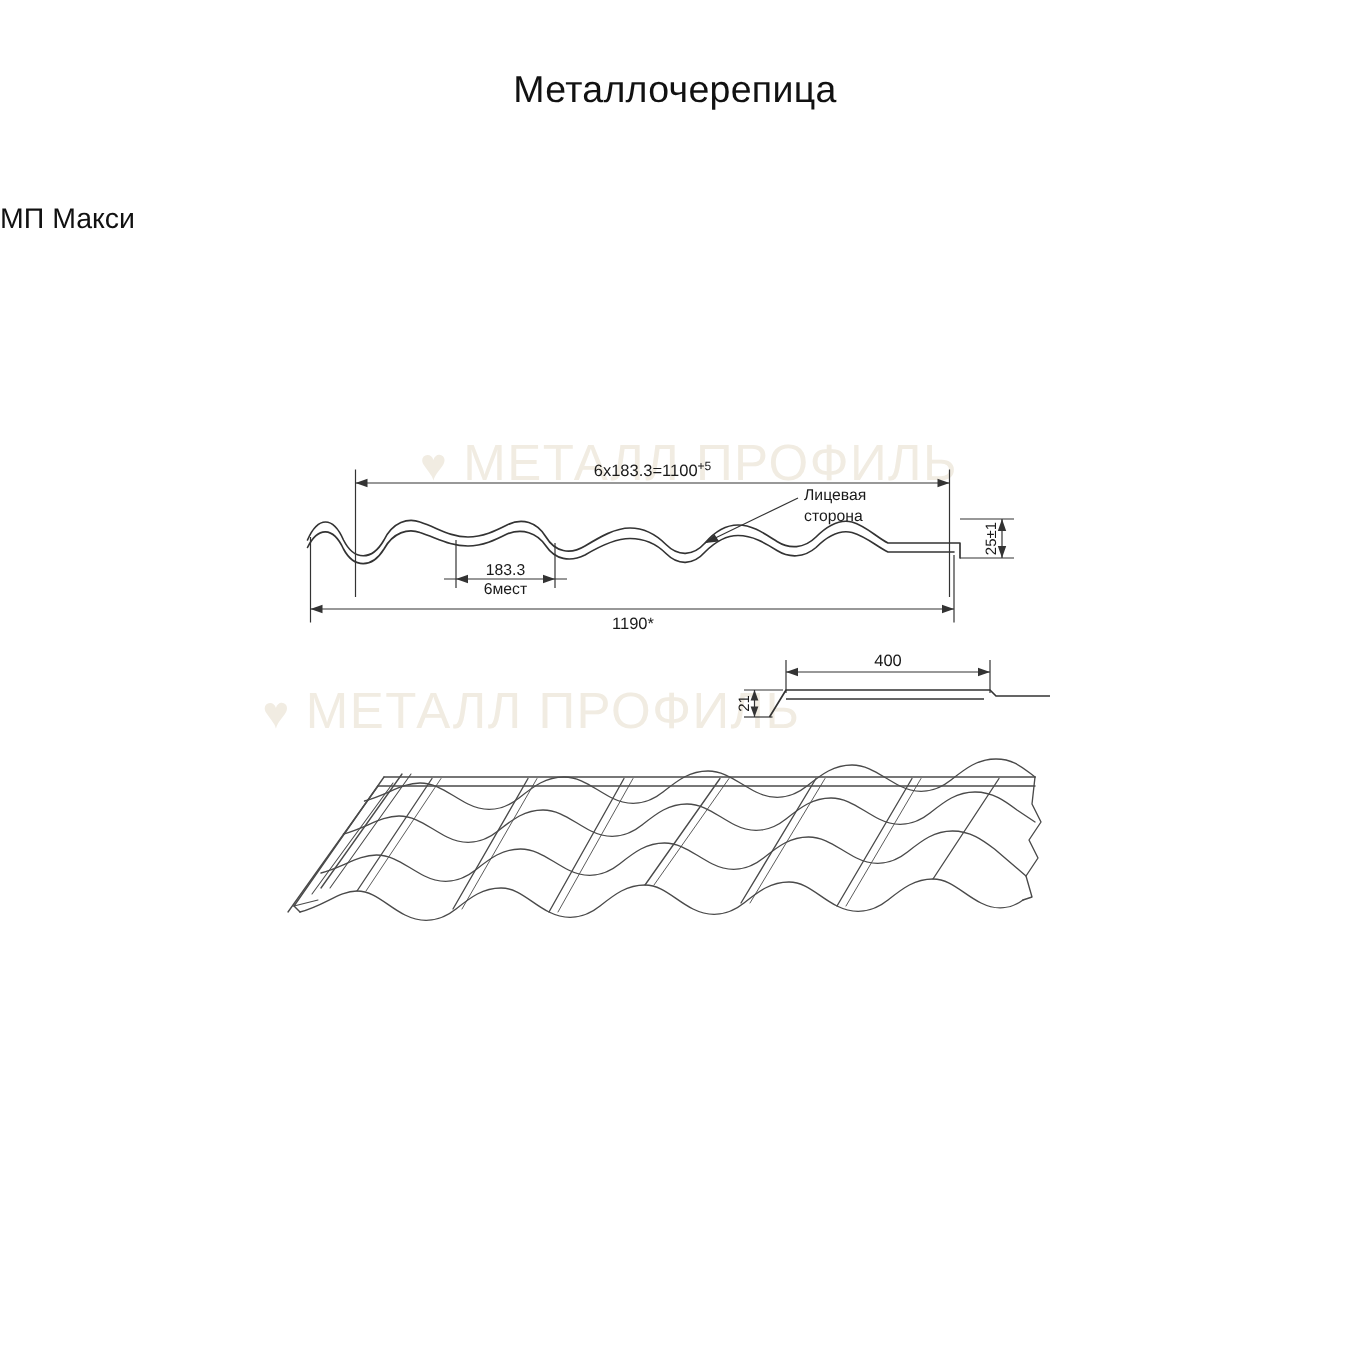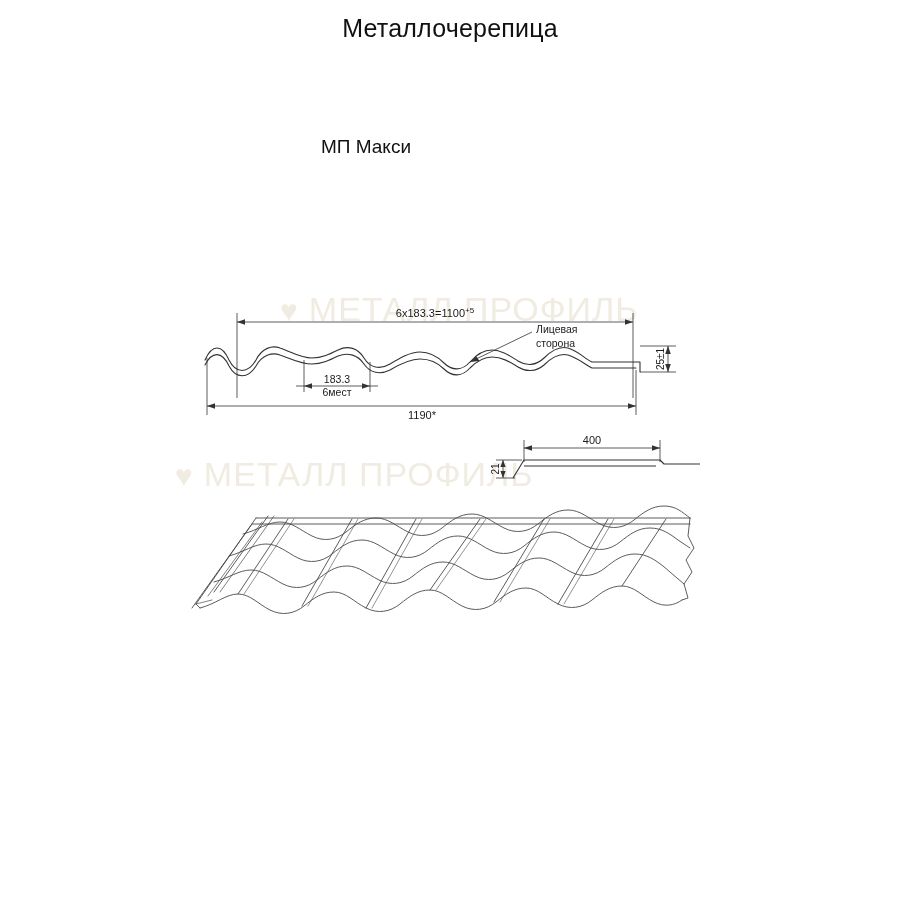--- a/index.html
+++ b/index.html
@@ -17,35 +17,34 @@
     overflow: hidden;
   }
   .page {
     position: absolute;
     inset: 0;
     width: 900px;
     height: 900px;
   }
   .title {
     position: absolute;
-    top: 14px;
+    top: 46px;
     left: 0;
     width: 900px;
     text-align: center;
     font-size: 25px;
     font-weight: 400;
     letter-spacing: 0.2px;
     color: #111;
   }
   .subtitle {
     position: absolute;
     top: 136px;
     left: 0;
     width: 732px;
-    text-align: center;
     font-size: 19px;
     font-weight: 400;
     color: #111;
   }
   .drawing {
     position: absolute;
     top: 0;
     left: 0;
   }
   .wm {

